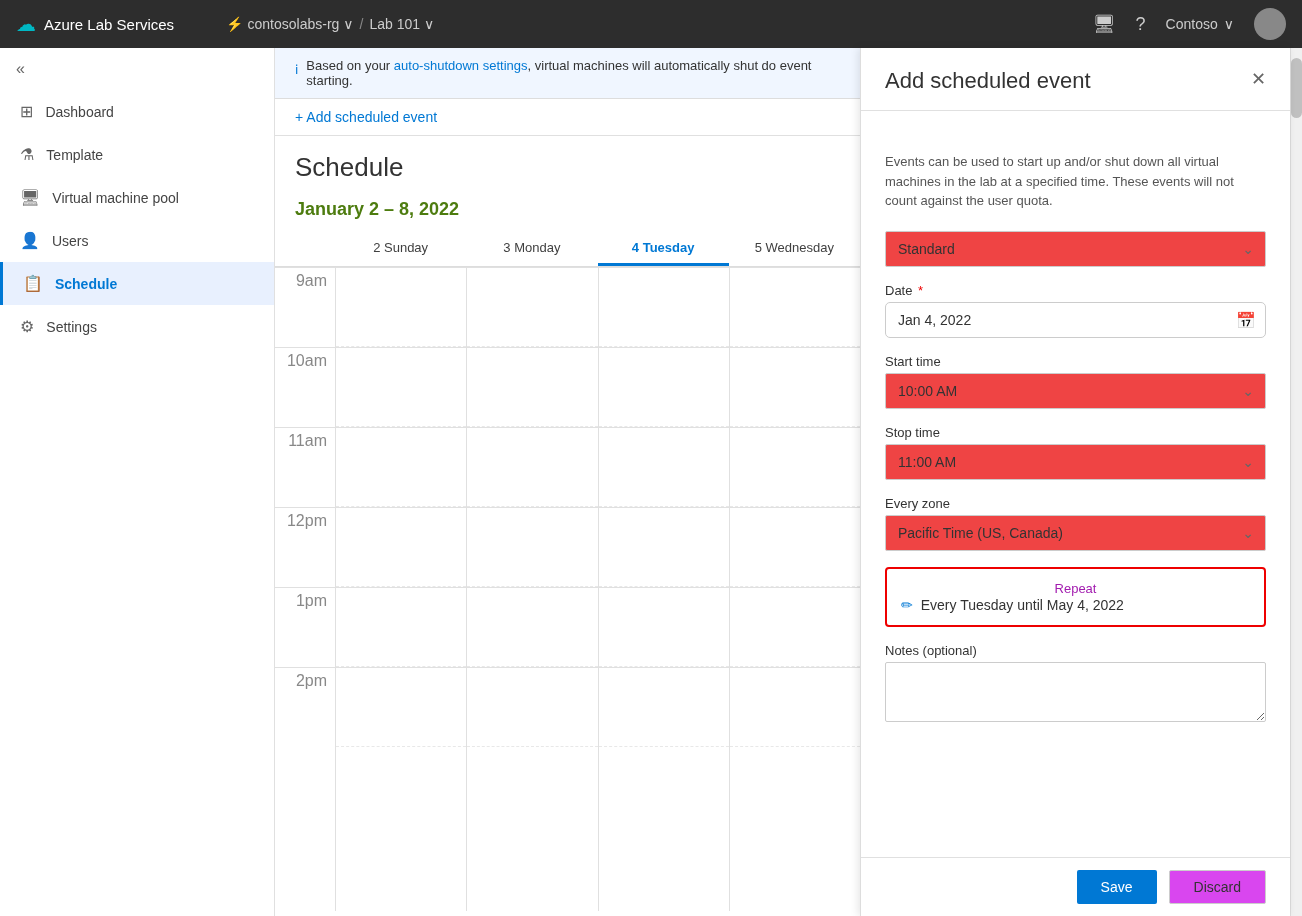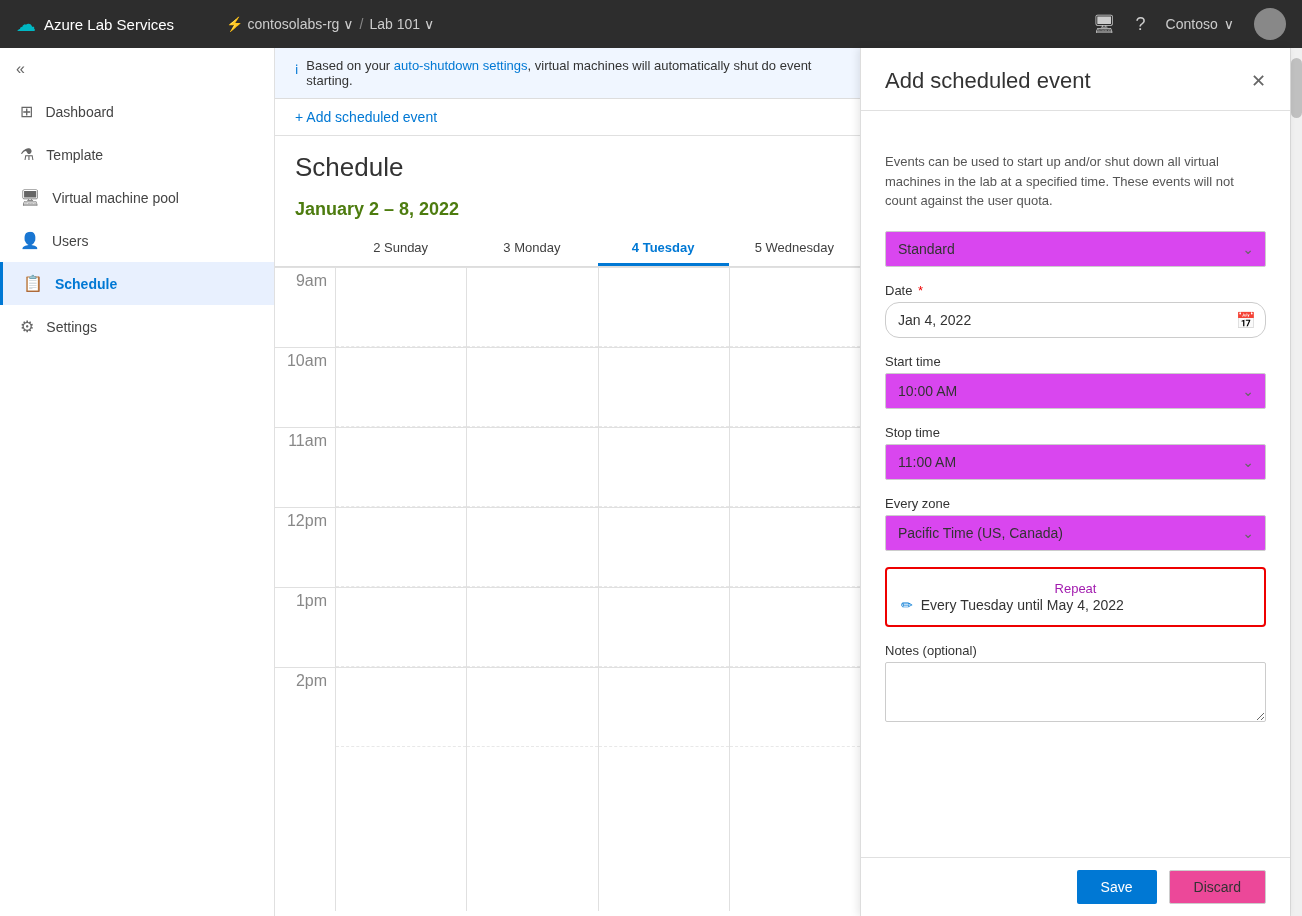--- a/index.html
+++ b/index.html
@@ -114,21 +114,20 @@
       background: #fff;
       border-left: 1px solid #ddd;
       display: flex;
       flex-direction: column;
       flex-shrink: 0;
       box-shadow: -2px 0 8px rgba(0,0,0,0.1);
       position: relative;
     }
     .panel-header {
       display: flex;
-      align-items: center;
       justify-content: space-between;
       padding: 20px 24px 16px;
       border-bottom: 1px solid #e0e0e0;
     }
     .panel-title { font-size: 22px; font-weight: 400; color: #333; }
     .panel-close { cursor: pointer; color: #666; font-size: 18px; }
     .panel-body { flex: 1; overflow-y: auto; padding: 16px 24px; }
     .panel-description { font-size: 13px; color: #555; line-height: 1.5; margin-bottom: 20px; margin-top: 25px; }
     .form-group { margin-bottom: 16px; }
     .form-label { font-size: 13px; color: #333; margin-bottom: 4px; font-weight: 500; }
@@ -189,21 +188,21 @@
     .btn-save {
       background: #0078d4;
       color: #fff;
       border: none;
       padding: 8px 24px;
       font-size: 14px;
       cursor: pointer;
       border-radius: 2px;
     }
     .btn-discard {
-      background: #ec4899;
+      background: #d946ef;
       color: #333;
       border: 1px solid #ccc;
       padding: 8px 24px;
       font-size: 14px;
       cursor: pointer;
       border-radius: 2px;
     }
 
     
     .right-scrollbar {
@@ -214,22 +213,22 @@
       flex-direction: column;
     }
     .scrollbar-thumb {
       width: 100%;
       height: 60px;
       background: #c0c0c0;
       border-radius: 6px;
       margin-top: 10px;
     }
 
-    select { border: 1px solid #ccc; border-radius: 2px; padding: 8px 30px 8px 12px; font-size: 14px; color: #333; background: #d946ef; appearance: none; cursor: pointer; width: 100%; height: 36px; }
-    input[type="text"] { border: 1px solid #ccc; border-radius: 14px; padding: 8px 36px 8px 12px; font-size: 14px; color: #333; width: 100%; height: 36px; }
+    select { border: 1px solid #ccc; border-radius: 2px; padding: 8px 30px 8px 12px; font-size: 14px; color: #333; background: #ef4444; appearance: none; cursor: pointer; width: 100%; height: 36px; }
+    input[type="text"] { border: 1px solid #ccc; border-radius: 5px; padding: 8px 36px 8px 12px; font-size: 14px; color: #333; width: 100%; height: 36px; }
   </style>
 </head>
 <body>
 
 <div class="topnav">
   <div class="topnav-logo">
     <span class="cloud-icon">☁</span>
     <span class="topnav-app-name">Azure Lab Services</span>
   </div>
   <div class="topnav-breadcrumb">

